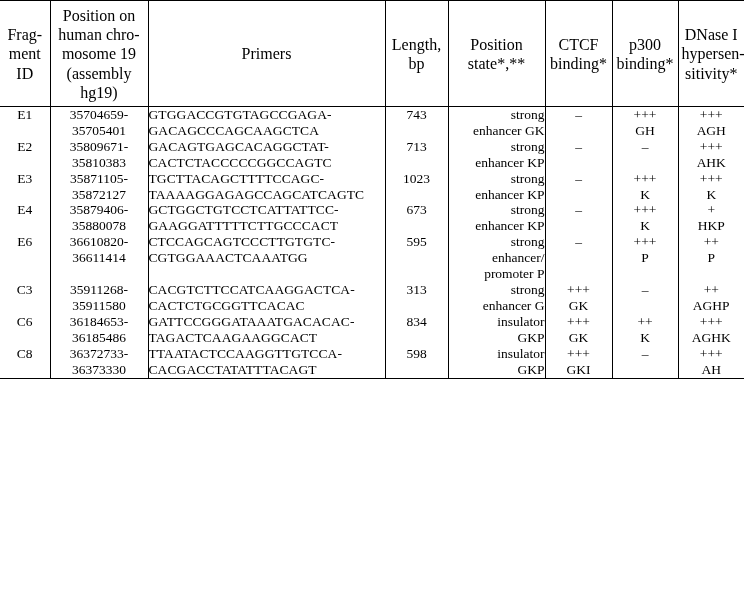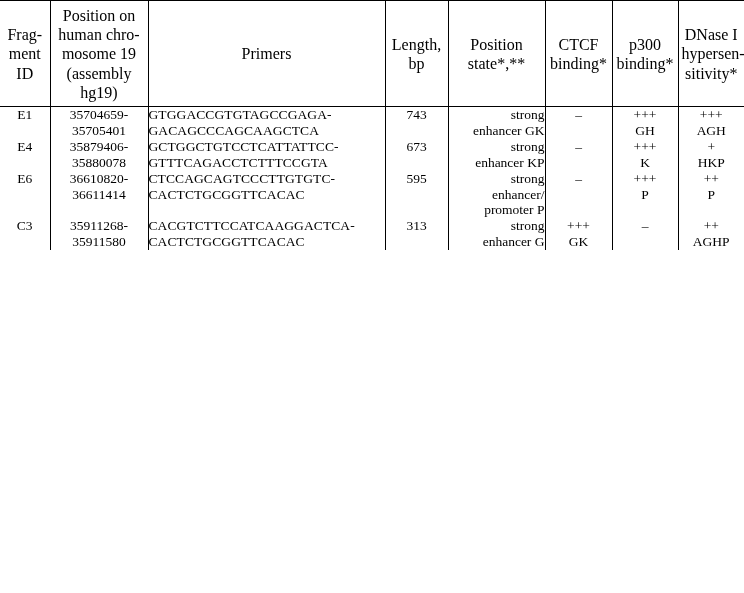--- a/index.html
+++ b/index.html
@@ -117,40 +117,69 @@
           <td class="ctr nowrapline">743</td>
           <td class="left nowrapline">strong
 enhancer GK</td>
           <td class="ctr nowrapline">–</td>
           <td class="ctr nowrapline">+++
 GH</td>
           <td class="ctr nowrapline lastcol">+++
 AGH</td>
         </tr>
         <tr>
+          <td class="ctr nowrapline">E2</td>
+          <td class="ctr nowrapline">35809671-
+35810383</td>
+          <td class="prim nowrapline">GACAGTGAGCACAGGCTAT-
+CACTCTACCCCCGGCCAGTC</td>
+          <td class="ctr nowrapline">713</td>
+          <td class="left nowrapline">strong
+enhancer KP</td>
+          <td class="ctr nowrapline">–</td>
+          <td class="ctr nowrapline">–</td>
+          <td class="ctr nowrapline lastcol">+++
+AHK</td>
+        </tr>
+        <tr>
+          <td class="ctr nowrapline">E3</td>
+          <td class="ctr nowrapline">35871105-
+35872127</td>
+          <td class="prim nowrapline">TGCTTACAGCTTTTCCAGC-
+TAAAAGGAGAGCCAGCATCAGTC</td>
+          <td class="ctr nowrapline">1023</td>
+          <td class="left nowrapline">strong
+enhancer KP</td>
+          <td class="ctr nowrapline">–</td>
+          <td class="ctr nowrapline">+++
+K</td>
+          <td class="ctr nowrapline lastcol">+++
+K</td>
+        </tr>
+        <tr>
           <td class="ctr nowrapline">E4</td>
           <td class="ctr nowrapline">35879406-
 35880078</td>
           <td class="prim nowrapline">GCTGGCTGTCCTCATTATTCC-
-GTTTCAGACCTCTTTCCGTA</td>
+GAAGGATTTTTCTTGCCCACT</td>
           <td class="ctr nowrapline">673</td>
           <td class="left nowrapline">strong
 enhancer KP</td>
           <td class="ctr nowrapline">–</td>
           <td class="ctr nowrapline">+++
 K</td>
           <td class="ctr nowrapline lastcol">+
 HKP</td>
         </tr>
         <tr>
           <td class="ctr nowrapline">E6</td>
           <td class="ctr nowrapline">36610820-
 36611414</td>
           <td class="prim nowrapline">CTCCAGCAGTCCCTTGTGTC-
-CACTCTGCGGTTCACAC</td>
+CGTGGAAACTCAAATGG</td>
           <td class="ctr nowrapline">595</td>
           <td class="left nowrapline">strong
 enhancer/
 promoter P</td>
           <td class="ctr nowrapline">–</td>
           <td class="ctr nowrapline">+++
 P</td>
           <td class="ctr nowrapline lastcol">++
 P</td>
         </tr>
@@ -162,15 +191,46 @@
 CACTCTGCGGTTCACAC</td>
           <td class="ctr nowrapline">313</td>
           <td class="left nowrapline">strong
 enhancer G</td>
           <td class="ctr nowrapline">+++
 GK</td>
           <td class="ctr nowrapline">–</td>
           <td class="ctr nowrapline lastcol">++
 AGHP</td>
         </tr>
+        <tr>
+          <td class="ctr nowrapline">C6</td>
+          <td class="ctr nowrapline">36184653-
+36185486</td>
+          <td class="prim nowrapline">GATTCCGGGATAAATGACACAC-
+TAGACTCAAGAAGGCACT</td>
+          <td class="ctr nowrapline">834</td>
+          <td class="left nowrapline">insulator
+GKP</td>
+          <td class="ctr nowrapline">+++
+GK</td>
+          <td class="ctr nowrapline">++
+K</td>
+          <td class="ctr nowrapline lastcol">+++
+AGHK</td>
+        </tr>
+        <tr class="last-row">
+          <td class="ctr nowrapline">C8</td>
+          <td class="ctr nowrapline">36372733-
+36373330</td>
+          <td class="prim nowrapline">TTAATACTCCAAGGTTGTCCA-
+CACGACCTATATTTACAGT</td>
+          <td class="ctr nowrapline">598</td>
+          <td class="left nowrapline">insulator
+GKP</td>
+          <td class="ctr nowrapline">+++
+GKI</td>
+          <td class="ctr nowrapline">–</td>
+          <td class="ctr nowrapline lastcol">+++
+AH</td>
+        </tr>
       </tbody>
   </table>
 </div>
 
 </body></html>

